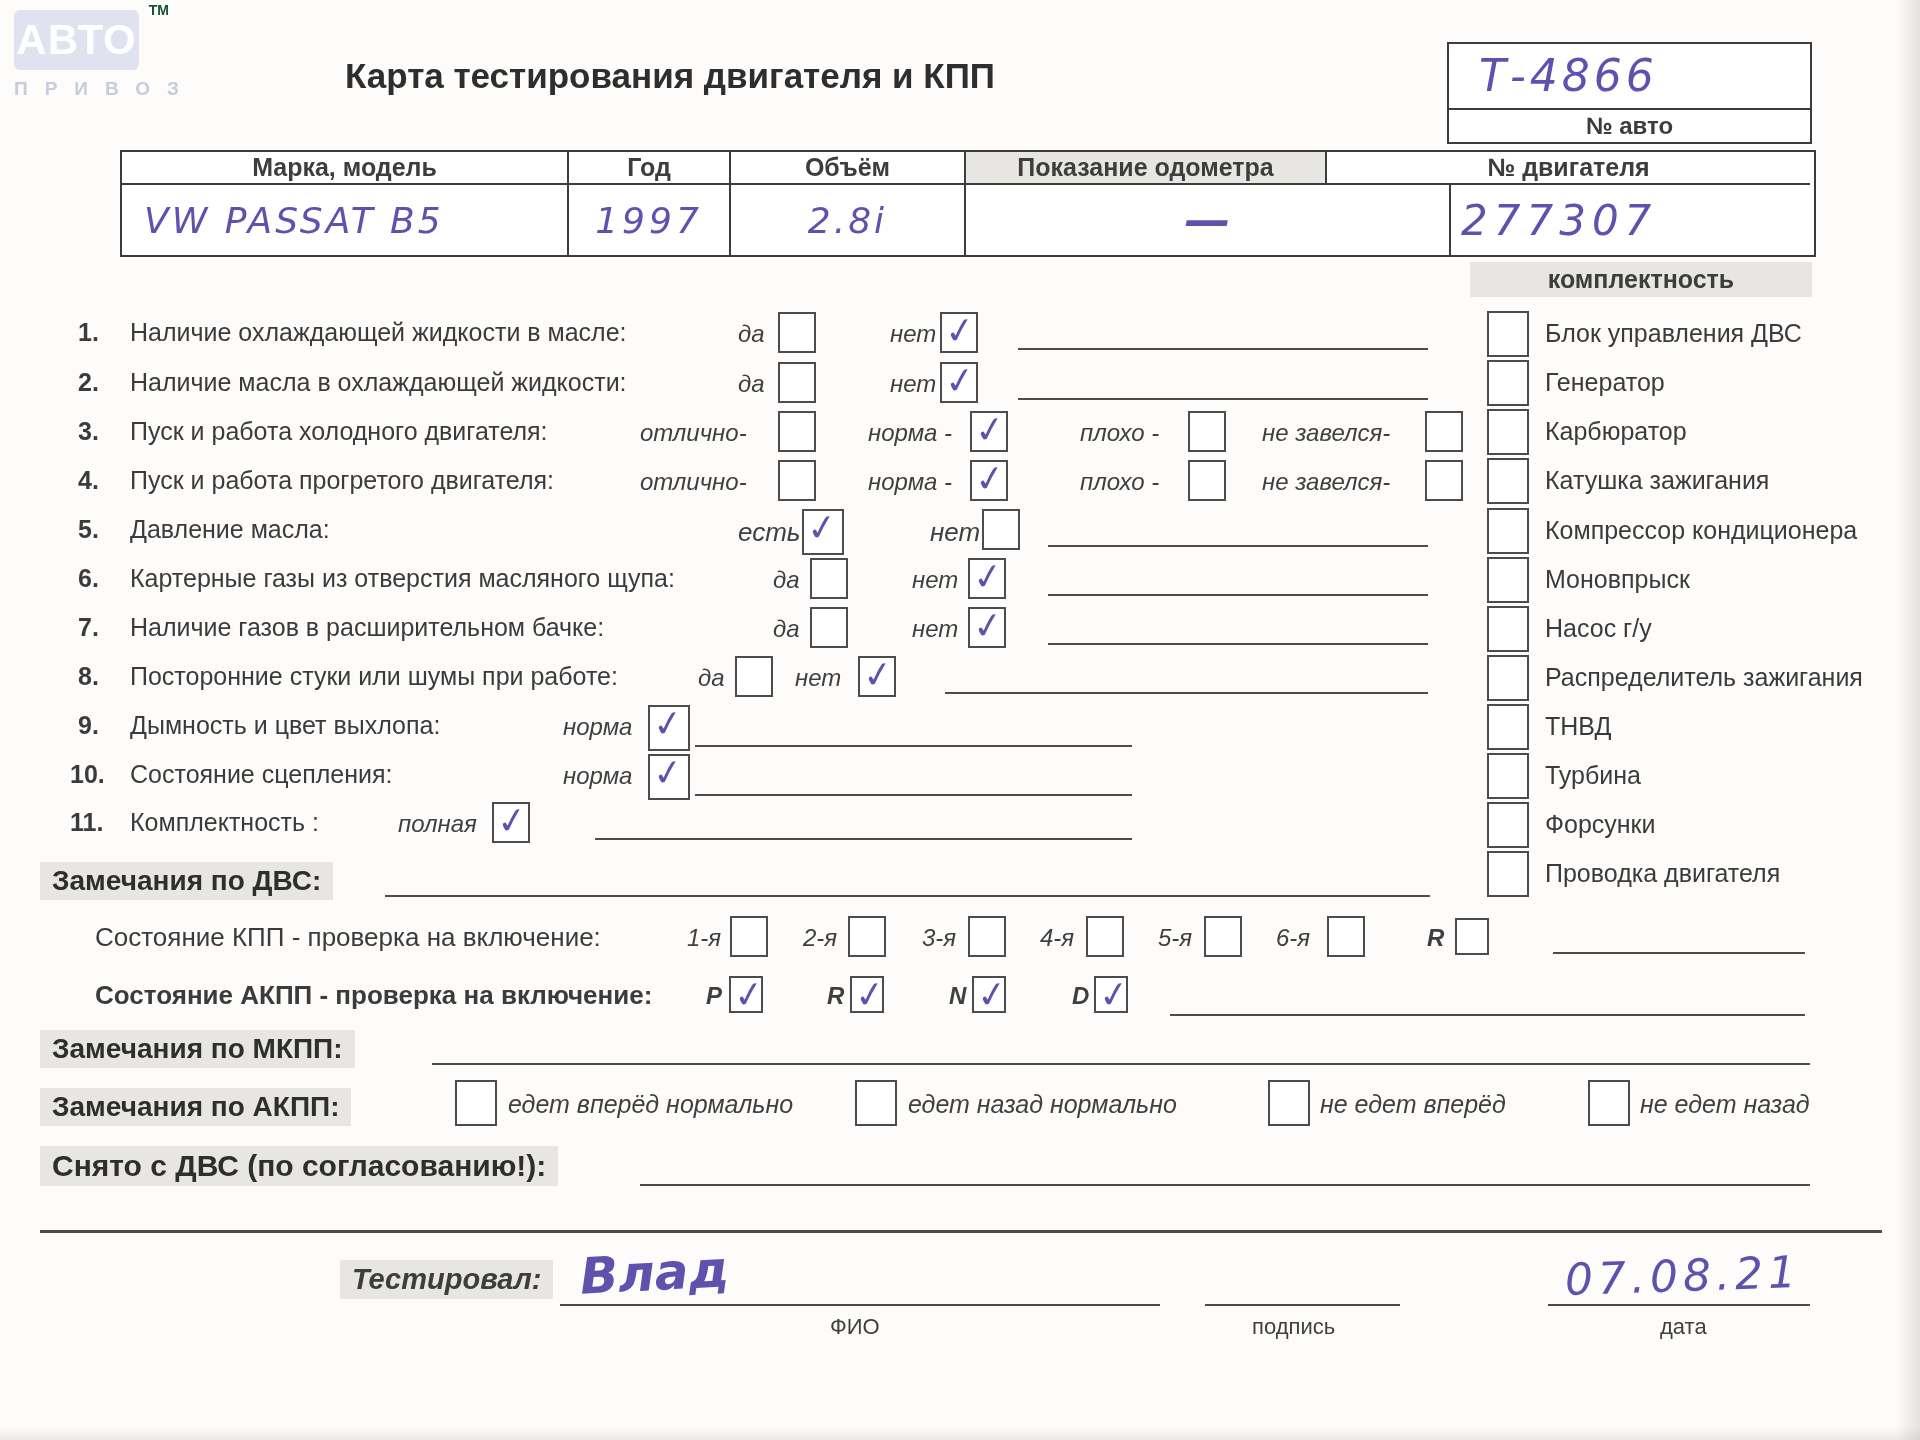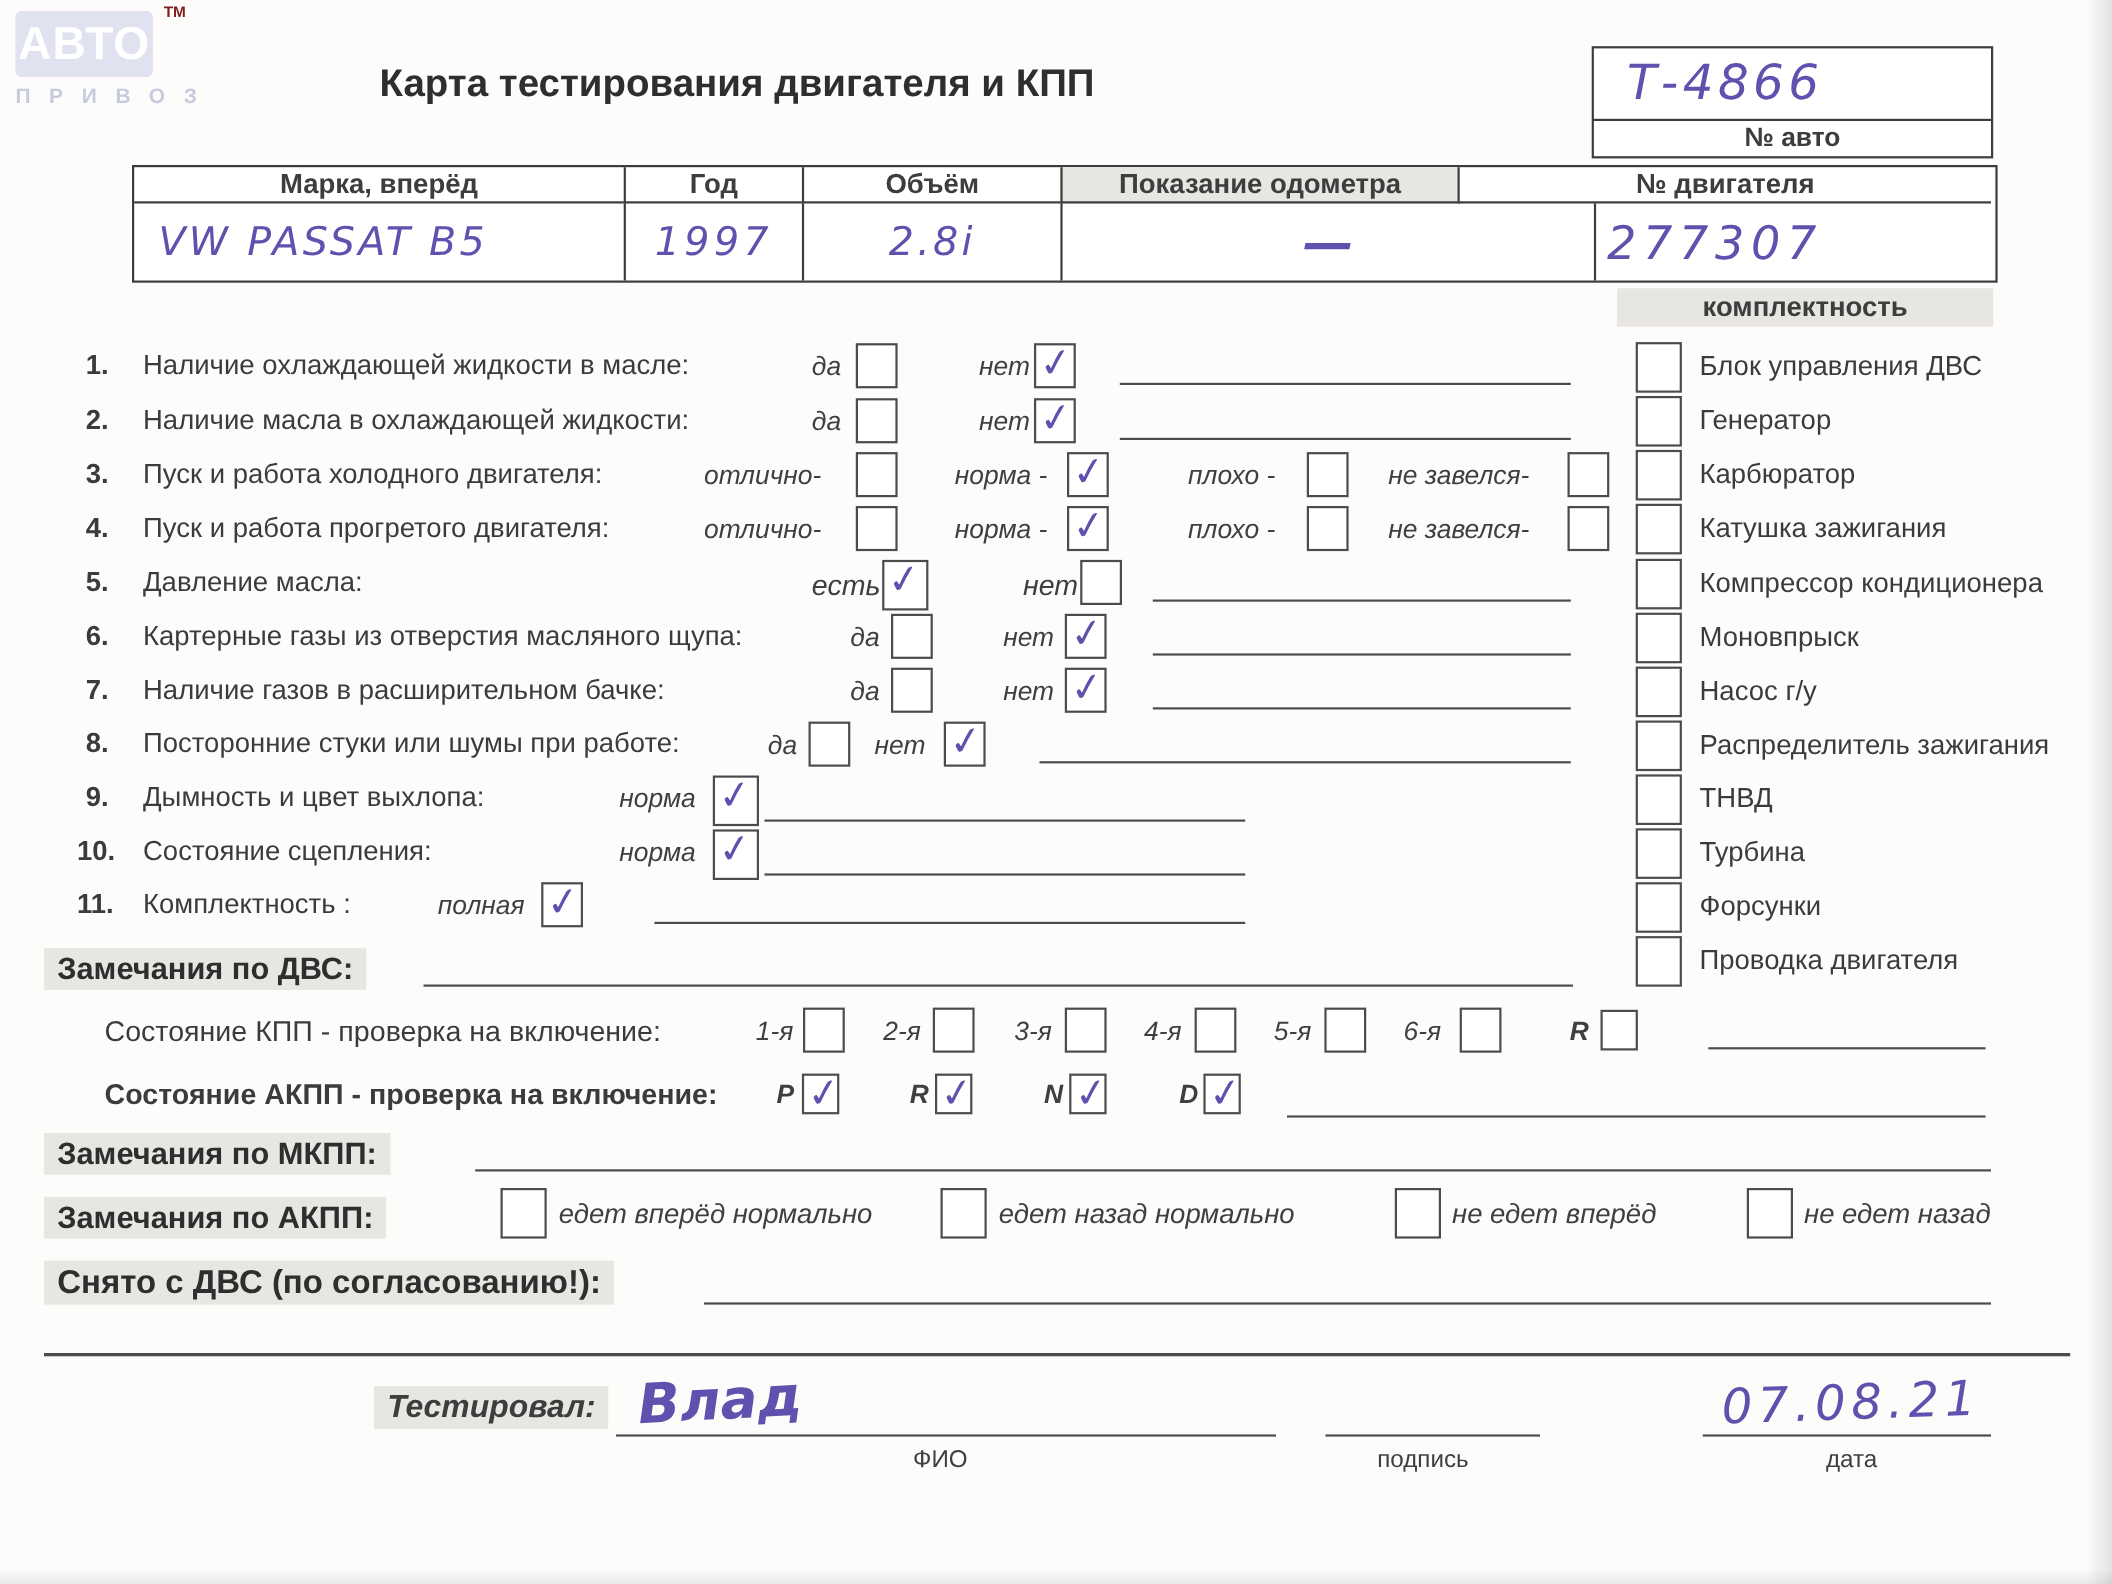--- a/index.html
+++ b/index.html
@@ -65,37 +65,37 @@
     background:linear-gradient(to right,rgba(0,0,0,0),rgba(0,0,0,0.10));}
   .scan-edge-b{position:absolute;left:0;bottom:0;width:1920px;height:14px;
     background:linear-gradient(to bottom,rgba(0,0,0,0),rgba(0,0,0,0.07));}
 </style>
 </head>
 <body>
 
 <div class="abs" style="left:14px;top:10px;width:200px;">
   <div style="position:relative;width:125px;height:60px;background:#e0e3ef;border-radius:6px;display:flex;align-items:center;justify-content:center;">
     <span style="color:#ffffff;font-weight:700;font-size:42px;letter-spacing:1px;">АВТО</span>
-    <span style="position:absolute;right:-30px;top:-8px;color:#7f1d1d;font-size:14px;font-weight:700;">ТМ</span>
+    <span style="position:absolute;right:-30px;top:-8px;color:#14532d;font-size:14px;font-weight:700;">ТМ</span>
   </div>
   <div style="margin-top:8px;color:#c6cbdd;font-size:19px;font-weight:700;letter-spacing:17px;">ПРИВОЗ</div>
 </div>
 
 <div class="abs" style="left:330px;top:56px;width:680px;text-align:center;font-weight:700;font-size:35px;color:#2e2e2e;">Карта тестирования двигателя и КПП</div>
 
 <div class="auto-box">
   <div class="auto-val">
     <span class="ink" style="position:absolute;left:30px;top:6px;font-size:44px;letter-spacing:4px;">Т-4866</span>
   </div>
   <div class="auto-lbl">№ авто</div>
 </div>
 
 <div class="info-table">
   <div class="it-row">
-    <div class="it-cell it-head" style="width:445px;">Марка, вперёд</div>
+    <div class="it-cell it-head" style="width:445px;">Марка, модель</div>
     <div class="it-cell it-head" style="width:162px;">Год</div>
     <div class="it-cell it-head" style="width:235px;">Объём</div>
     <div class="it-cell it-head shaded" style="width:361px;padding:0;">Показание одометра</div>
     <div class="it-cell it-head" style="width:485px;">№ двигателя</div>
   </div>
   <div class="it-row">
     <div class="it-cell it-val" style="width:445px;justify-content:flex-start;">
       <span class="ink" style="margin-left:22px;font-size:36px;letter-spacing:3px;">VW PASSAT B5</span>
     </div>
     <div class="it-cell it-val" style="width:162px;">

